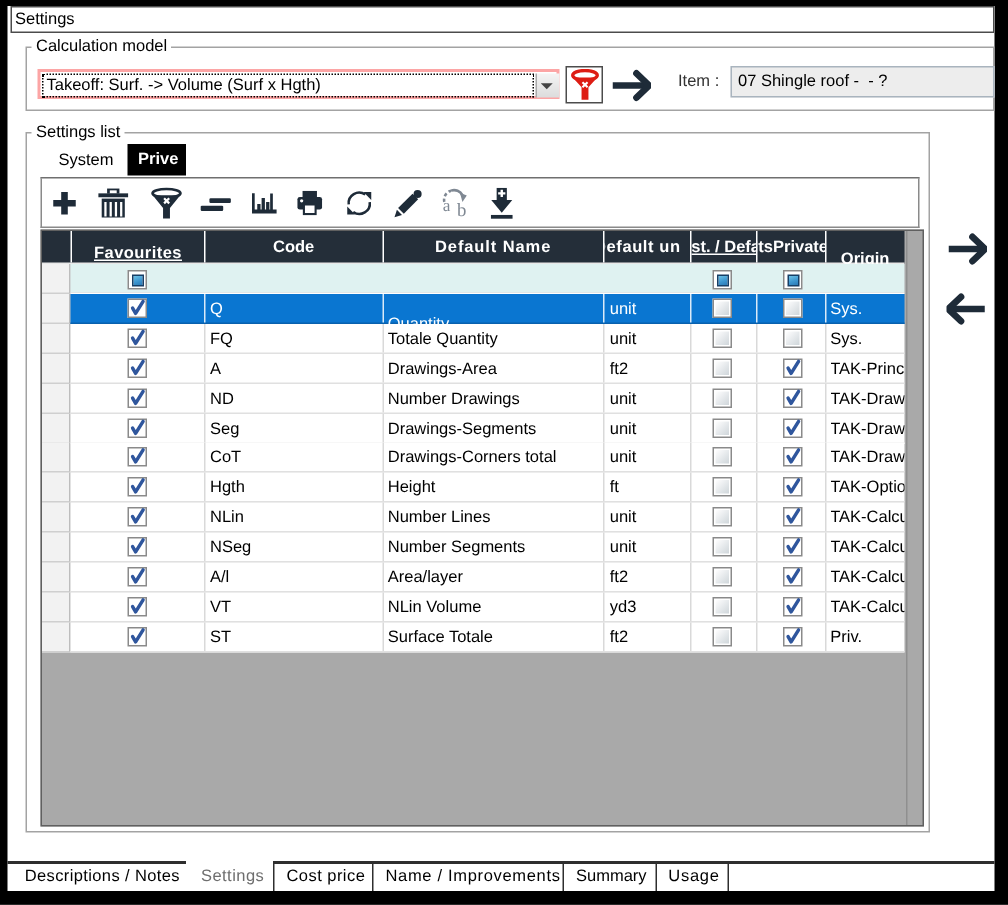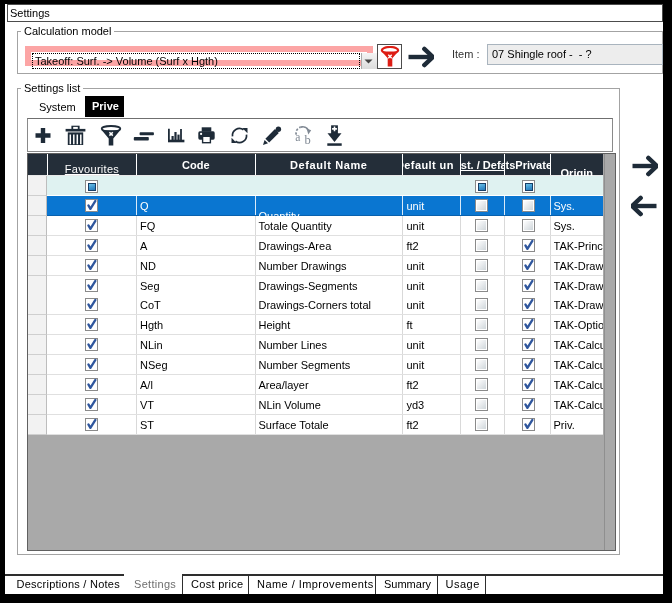--- a/index.html
+++ b/index.html
@@ -8,21 +8,21 @@
 .cbin{position:absolute;left:1px;top:1px;width:9px;height:9px;background:linear-gradient(135deg,#ffffff 0%,#e2e6e9 60%,#cfd6da 100%)}
 .cbsq{position:absolute;left:1.5px;top:1.5px;width:8px;height:8px;border:1px solid #173f66;background:linear-gradient(160deg,#6ec2e6 0%,#3e97d0 55%,#2b7ab6 100%)}
 .gb{position:absolute;border:1px solid #a3a3a3}
 .gbl{position:absolute;background:#fff;font-size:11px;line-height:13px;padding:0 3px;white-space:nowrap}
 </style></head><body>
 <div class="abs" style="left:5px;top:4px;width:658px;height:590px;background:#fff"></div>
 <div class="abs" style="left:7px;top:4px;width:656px;height:18px;border:1px solid #4c4c4c;background:#fff"></div>
 <div class="t" style="left:10px;top:7px">Settings</div>
 <div class="gb" style="left:17px;top:31px;width:646px;height:43px"></div>
 <div class="gbl" style="left:21px;top:25px">Calculation model</div>
-<div class="abs" style="left:25px;top:46px;width:348px;height:20px;border:6px solid #fca5a5;background:#fff">
+<div class="abs" style="left:25px;top:46px;width:348px;height:20px;border:2px solid #fca5a5;background:#fff">
 <div class="abs" style="left:1px;top:1px;width:328px;height:16px;border:1px dotted #000"></div>
 <div class="t" style="left:4px;top:3px">Takeoff: Surf. -&gt; Volume (Surf x Hgth)</div>
 <div class="abs" style="left:330px;top:1px;width:16px;height:16px;background:linear-gradient(#f4f4f4,#dcdcdc);border-left:1px solid #a9a9a9"></div>
 <svg class="abs" style="left:333px;top:7px" width="9" height="5" viewBox="0 0 9 5">
       <path d="M0.5,0.5 L4.5,4.5 L8.5,0.5 z" fill="#444"></path>
     </svg>
 </div>
 <div class="abs" style="left:377px;top:44px;width:25px;height:25px;border:1px solid #4c4c4c;background:#fff"></div>
 <svg class="abs" style="left:380px;top:46px" width="20" height="21" viewBox="0 0 20 21">
 <ellipse cx="10" cy="4.2" rx="8.2" ry="3.2" fill="#fff" stroke="#dd1d14" stroke-width="2.2"></ellipse>
@@ -100,21 +100,21 @@
       <g transform="translate(334.5,135.5)" fill="#1e2b38">
 <rect x="-3.4" y="-10.2" width="6.8" height="9"></rect>
 <path d="M-7,-2.2 L7,-2.2 L0,6.4 Z"></path>
 <path d="M-2.4,-6.6 h4.8 M0,-9 v4.8" stroke="#fff" stroke-width="1.6"></path>
 <rect x="-7.2" y="7.8" width="14.4" height="2.5"></rect>
 </g>
     </g>
   </svg>
 <div class="abs" style="left:27px;top:153px;width:589px;height:398px;border:1px solid #606060;background:#a9a9a9"></div>
 <div class="abs" style="left:28px;top:154px;width:575px;height:22px;background:#242e39;border-bottom:1px solid #e8e8e8"></div>
-<div class="abs" style="left:48px;top:154px;width:88px;height:29px;overflow:hidden;display:flex;justify-content:center;align-items:center;color:#fff;font-weight:normal;font-size:11px;white-space:nowrap;text-decoration:underline;letter-spacing:0.3px;font-family:'Liberation Sans',sans-serif">Favourites</div>
+<div class="abs" style="left:48px;top:154px;width:88px;height:29px;overflow:hidden;display:flex;justify-content:center;align-items:center;color:#fff;font-weight:bold;font-size:11px;white-space:nowrap;text-decoration:underline;letter-spacing:0.3px;font-family:'Liberation Sans',sans-serif">Favourites</div>
 <div class="abs" style="left:137px;top:154px;width:117.5px;height:21px;overflow:hidden;display:flex;justify-content:center;align-items:center;color:#fff;font-weight:bold;font-size:11px;white-space:nowrap;font-family:'Liberation Sans',sans-serif">Code</div>
 <div class="abs" style="left:255.5px;top:154px;width:146.5px;height:21px;overflow:hidden;display:flex;justify-content:center;align-items:center;color:#fff;font-weight:bold;font-size:11px;white-space:nowrap;letter-spacing:0.6px;font-family:'Liberation Sans',sans-serif">Default Name</div>
 <div class="abs" style="left:403px;top:154px;width:50.5px;height:21px;overflow:hidden;display:flex;justify-content:flex-start;align-items:center;color:#fff;font-weight:bold;font-size:11px;white-space:nowrap;letter-spacing:0.4px;font-family:'Liberation Sans',sans-serif">
     <span style="margin-left:-7px">Default unit</span>
   </div>
 <div class="abs" style="left:460.5px;top:154px;width:43.5px;height:21px;overflow:hidden;display:flex;justify-content:flex-start;align-items:center;color:#fff;font-weight:bold;font-size:11px;white-space:nowrap;text-decoration:underline;font-family:'Liberation Sans',sans-serif">
     <span style="margin-left:-7px">Est. / Defaults</span>
   </div>
 <div class="abs" style="left:505px;top:154px;width:44.5px;height:21px;overflow:hidden;display:flex;justify-content:center;align-items:center;color:#fff;font-weight:bold;font-size:11px;white-space:nowrap;font-family:'Liberation Sans',sans-serif">ItsPrivate</div>
 <div class="abs" style="left:550.5px;top:154px;width:52.5px;height:38px;overflow:hidden;display:flex;justify-content:center;align-items:center;color:#fff;font-weight:bold;font-size:11px;white-space:nowrap;font-family:'Liberation Sans',sans-serif">Origin</div>

